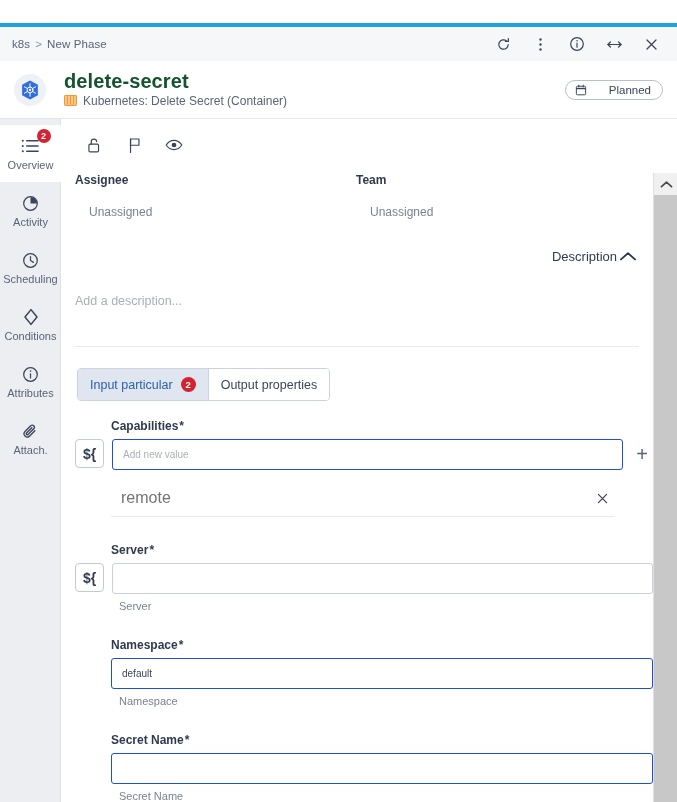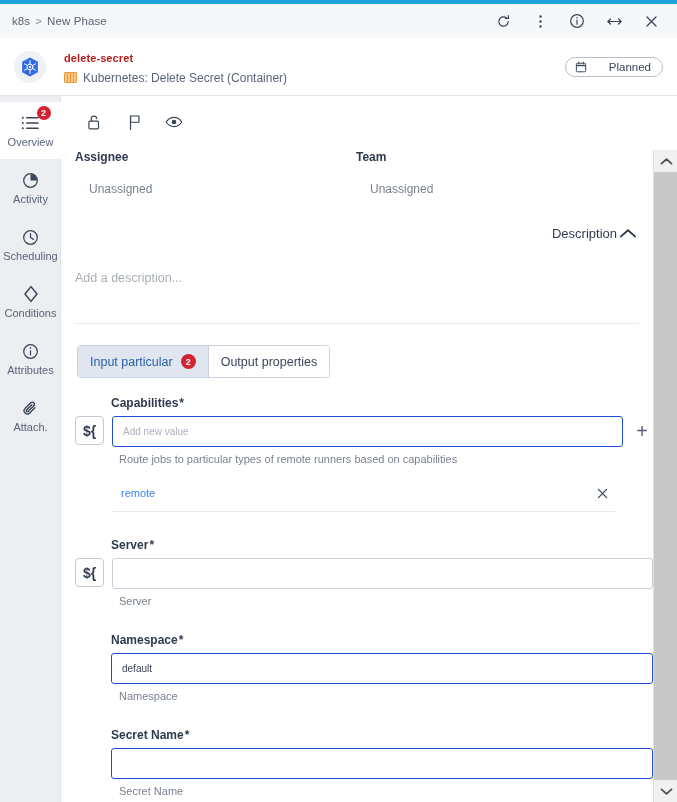--- a/index.html
+++ b/index.html
@@ -11,20 +11,21 @@
     font-family: "Liberation Sans", sans-serif;
     background: #ffffff;
     color: #3b4559;
   }
 
   #app {
     position: relative;
     width: 677px;
     height: 567px;
     background: #ffffff;
+    margin-top: 23px;
   }
 
   
   .accent-bar {
     position: absolute;
     top: 0; left: 0;
     width: 677px;
     height: 4px;
     background: #1fa2dd;
   }
@@ -72,23 +73,23 @@
   .k8s-avatar {
     width: 32px; height: 32px;
     border-radius: 50%;
     background: #eef1f6;
     display: flex; align-items: center; justify-content: center;
     flex: 0 0 auto;
     margin-right: 18px;
   }
   .header-text { flex: 1 1 auto; min-width: 0; }
   .page-title {
-    font-size: 11px;
+    font-size: 20px;
     font-weight: bold;
-    color: #b91c1c;
+    color: #14532d;
     line-height: 19px;
     letter-spacing: .1px;
   }
   .page-subtitle-row {
     display: flex;
     align-items: center;
     gap: 6px;
     margin-top: 3px;
   }
   .container-icon {
@@ -331,22 +332,22 @@
 
   .value-list { margin-top: 12px; margin-right: 38px; }
   .value-row {
     display: flex;
     align-items: center;
     border-bottom: 1px solid #e6e9ee;
     padding: 7px 4px 9px 10px;
   }
   .value-text {
     flex: 1 1 auto;
-    font-size: 11px;
-    color: #3b82f6;
+    font-size: 16px;
+    color: #737373;
   }
   .value-remove {
     width: 18px; height: 18px;
     display: flex; align-items: center; justify-content: center;
     color: #3b4559;
     cursor: pointer;
   }
 
   .select-wrap {
     flex: 1 1 auto;
@@ -619,21 +620,20 @@
 
         <div class="field">
           <div class="field-label">
             <span>Capabilities</span><span class="req">*</span>
           </div>
           <div class="field-row">
             <div class="var-btn">${</div>
             <input class="text-input" value="" placeholder="Add new value" style="">
             <div class="plus-btn">+</div>
           </div>
-          <div class="field-hint">Route jobs to particular types of remote runners based on capabilities</div>
 
           <div class="value-list">
             <div class="value-row">
               <div class="value-text">remote</div>
               <div class="value-remove">
                 <svg width="13" height="13" viewBox="0 0 14 14" fill="none" stroke="#3b4559" stroke-width="1.35" stroke-linecap="round">
                   <path d="M2.6 2.6 11.4 11.4M11.4 2.6 2.6 11.4"></path>
                 </svg>
               </div>
             </div>

